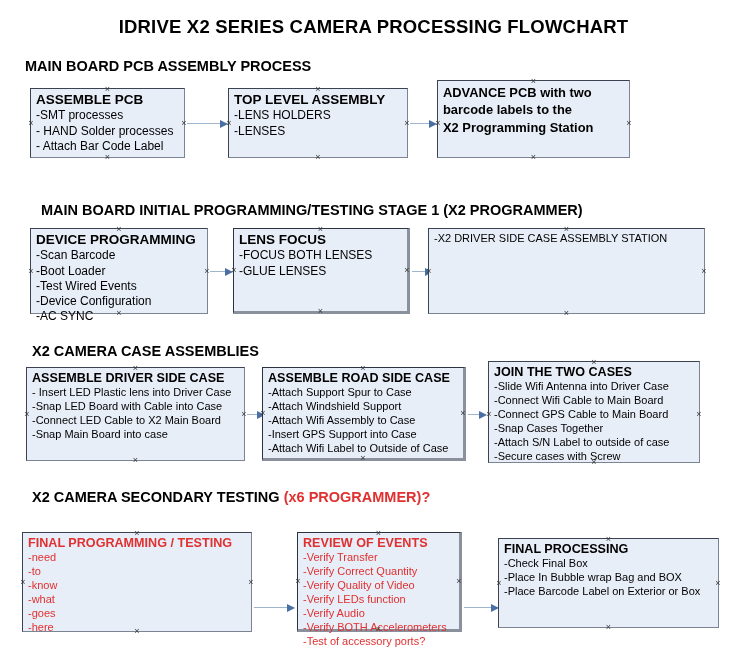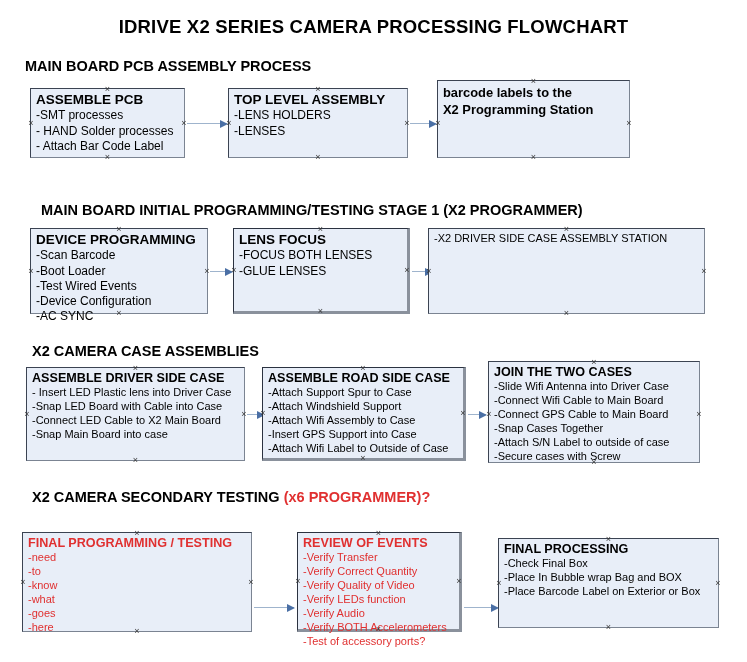--- a/index.html
+++ b/index.html
@@ -83,20 +83,21 @@
     <div class="li">-LENSES</div>
     <span class="hx" style="left:50%;top:0;">×</span>
     <span class="hx" style="left:50%;top:100%;">×</span>
     <span class="hx" style="left:0;top:50%;">×</span>
     <span class="hx" style="left:100%;top:50%;">×</span>
   </div>
 
   <div class="conn" style="left:410px;top:123px;width:26px;"></div>
 
   <div class="box bold-body" style="left:437px;top:80px;width:193px;height:78px;">
+    <div class="hdp">ADVANCE PCB with two</div>
     <div class="hdp">barcode labels to the</div>
     <div class="hdp"> X2 Programming Station</div>
     <span class="hx" style="left:50%;top:0;">×</span>
     <span class="hx" style="left:50%;top:100%;">×</span>
     <span class="hx" style="left:0;top:55%;">×</span>
     <span class="hx" style="left:100%;top:55%;">×</span>
   </div>
 
   <div class="section-head" style="left:25px;top:202px;margin-left:16px;">MAIN BOARD INITIAL PROGRAMMING/TESTING STAGE 1 (X2 PROGRAMMER)</div>
 

